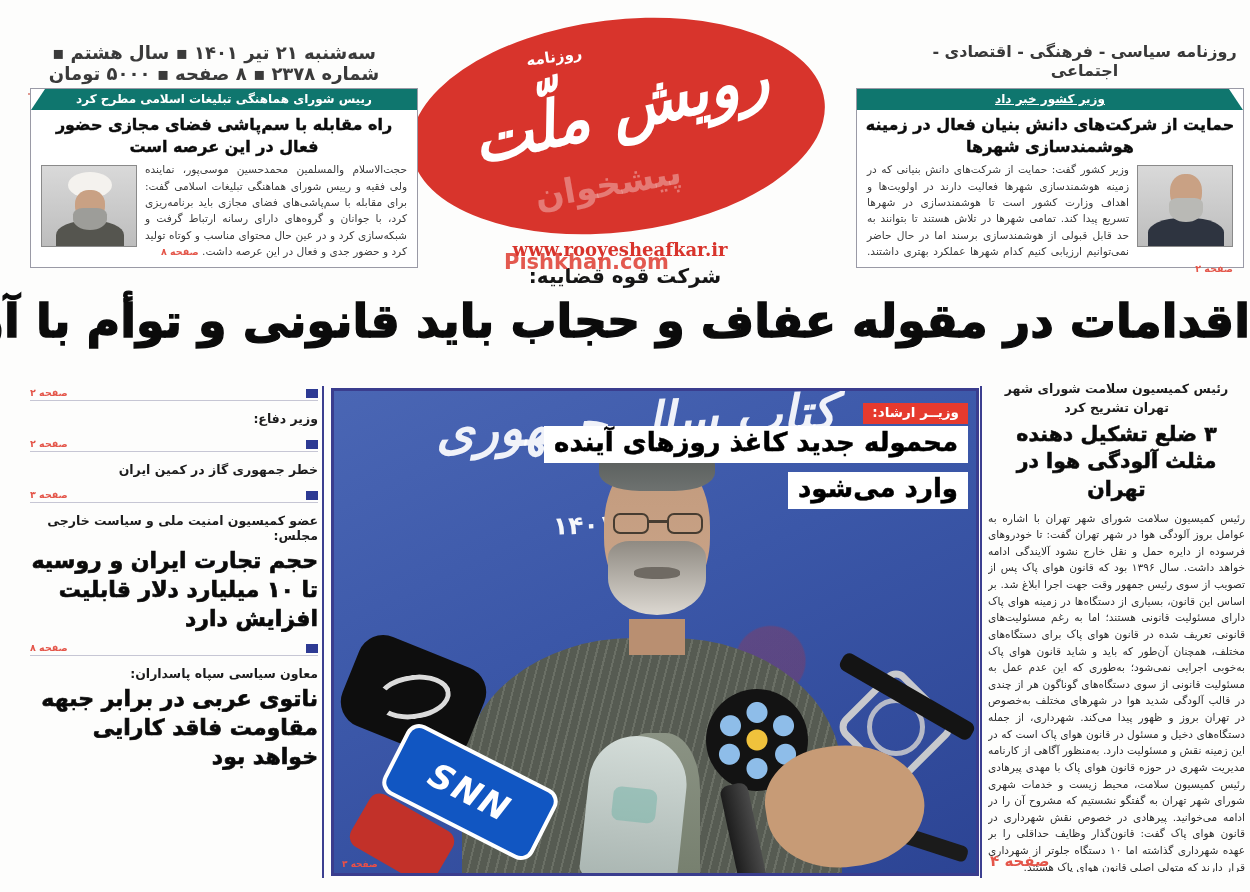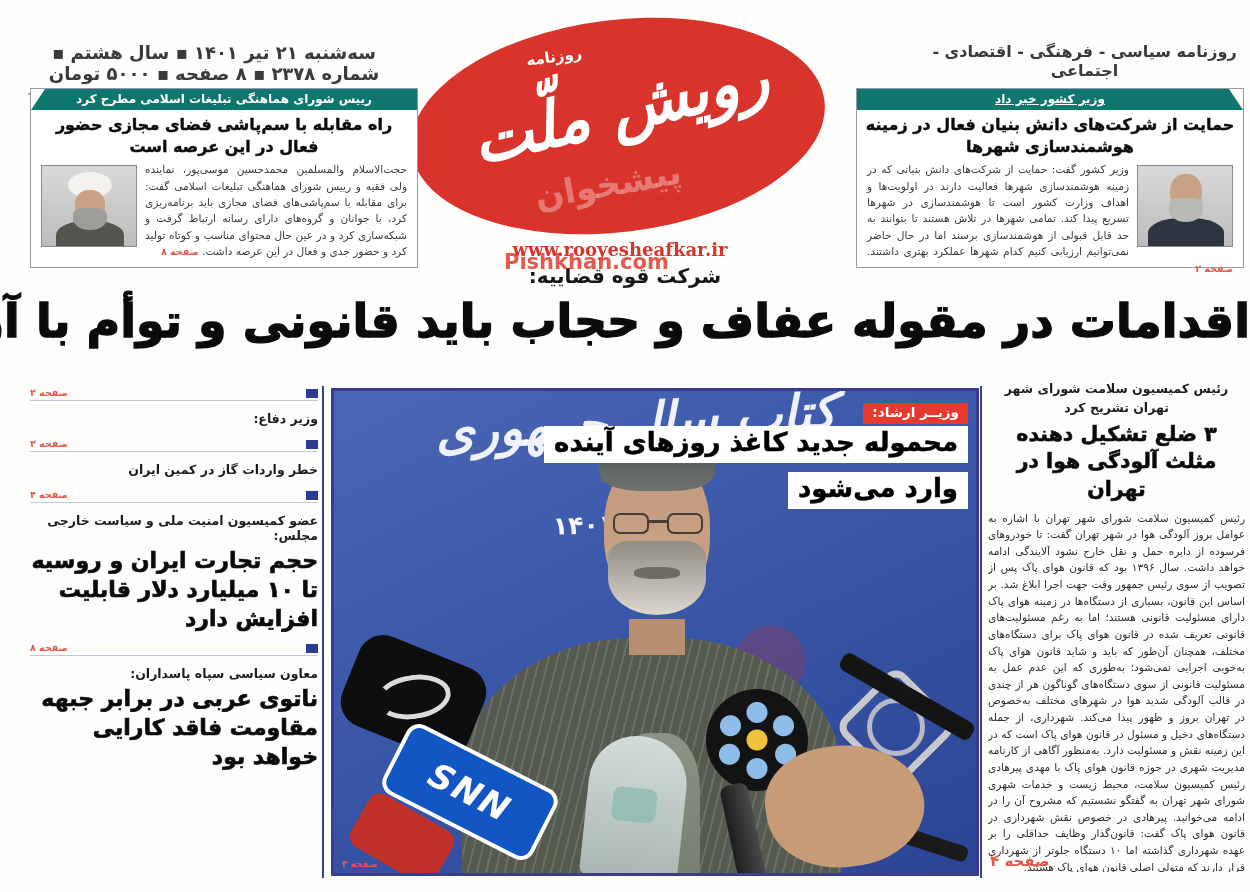--- a/index.html
+++ b/index.html
@@ -260,21 +260,21 @@
       <span class="page-ref">صفحه ۲</span>
     </div>
     <div class="mini">
       <div class="mini-kicker">وزیر دفاع:</div>
     </div>
     <div class="sep">
       <span class="sq"></span>
       <span class="page-ref">صفحه ۲</span>
     </div>
     <div class="mini">
-      <div class="mini-kicker">خطر واردات گاز در کمین ایران</div>
+      <div class="mini-kicker">خطر جمهوری گاز در کمین ایران</div>
     </div>
     <div class="sep">
       <span class="sq"></span>
       <span class="page-ref">صفحه ۳</span>
     </div>
     <div class="mini">
       <div class="mini-kicker">عضو کمیسیون امنیت ملی و سیاست خارجی مجلس:</div>
       <div class="mini-headline">حجم تجارت ایران و روسیه تا ۱۰ میلیارد دلار قابلیت افزایش دارد</div>
     </div>
     <div class="sep">

